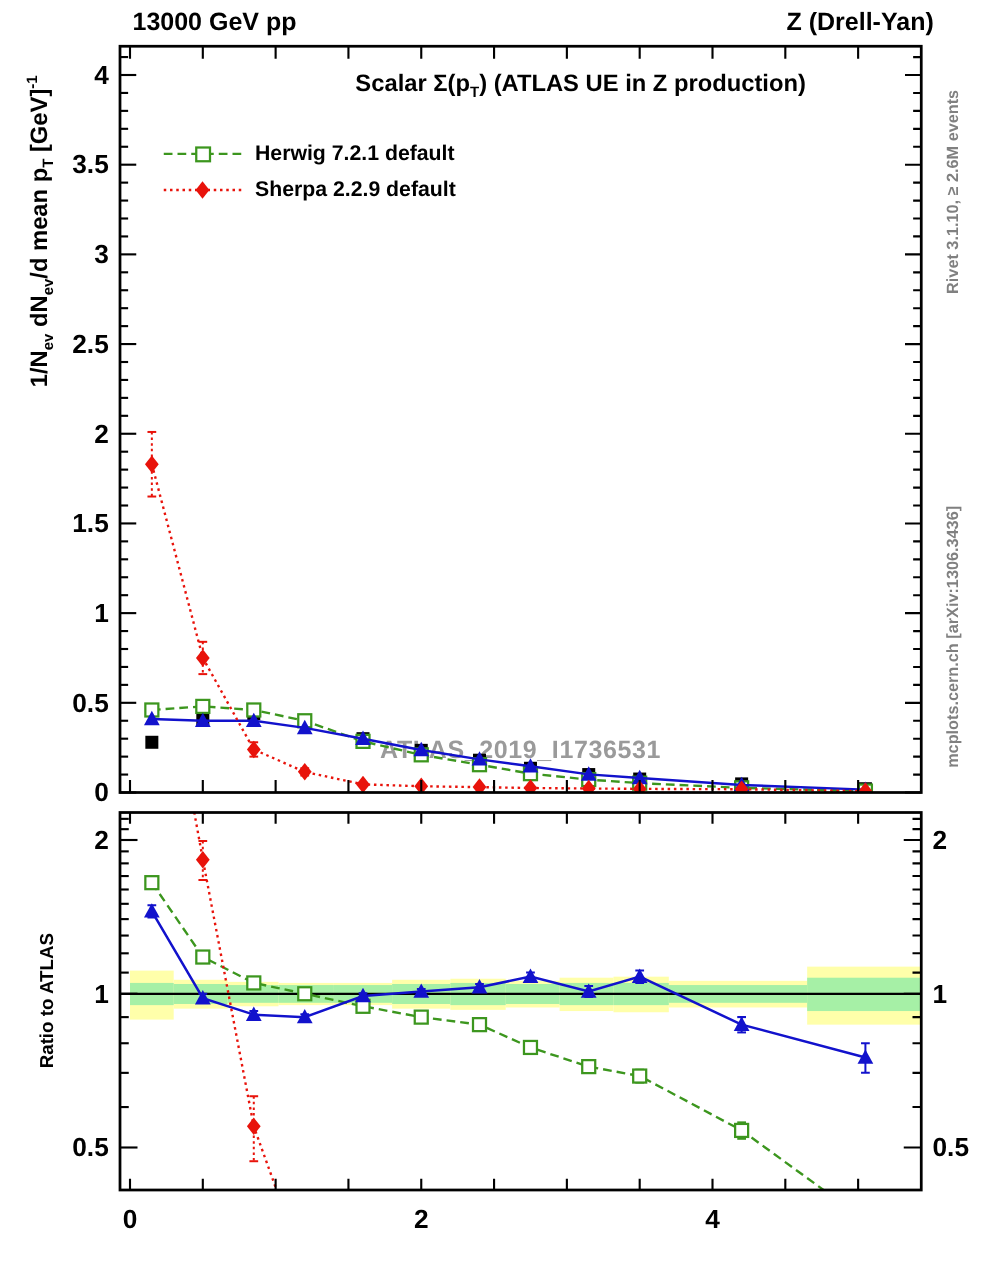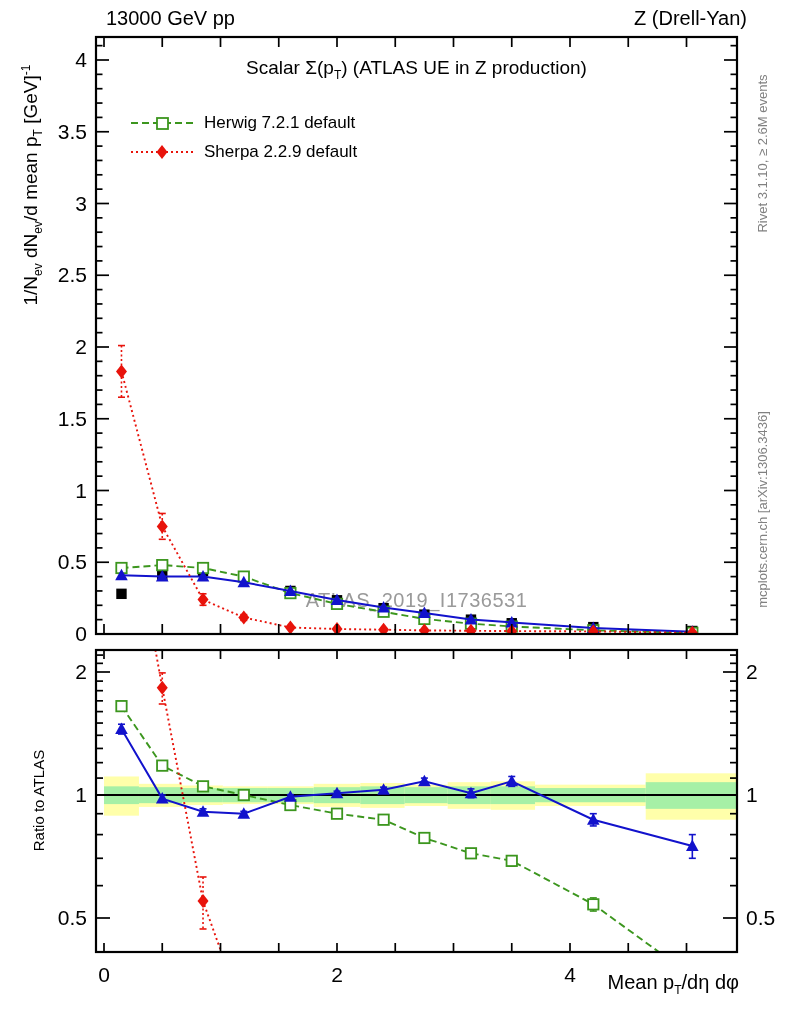--- a/index.html
+++ b/index.html
@@ -1,22 +1,22 @@
 <!DOCTYPE html>
 <html><head>
 <meta charset="utf-8">
 <style>
   html,body{margin:0;padding:0;background:#ffffff;}
   #page{position:relative;width:786px;height:1024px;background:#ffffff;overflow:hidden;
-        font-family:"Liberation Sans", sans-serif;color:#000;}
+        font-family:"Liberation Sans", sans-serif;color:#000;font-weight:bold;}
   .hdr{position:absolute;top:7px;font-size:20px;white-space:nowrap;}
   #hdr-left{left:106px;}
   #hdr-right{right:39px;}
   #plot-title{position:absolute;left:96px;width:641px;top:57px;text-align:center;
-              font-size:19px;white-space:nowrap;}
+              font-size:19px;white-space:nowrap;padding-left:48px;}
   sub.sm{font-size:12px;}
   sup.sm{font-size:12px;}
   #watermark{position:absolute;left:96px;width:641px;top:589px;text-align:center;
              font-size:20px;color:#9a9a9a;letter-spacing:0.5px;white-space:nowrap;}
   .rot{position:absolute;transform:rotate(-90deg);white-space:nowrap;text-align:center;}
   #ylabel-main{left:-133px;top:172px;width:330px;font-size:19px;}
   #ylabel-ratio{left:-32px;top:792px;width:140px;font-size:15px;}
   #side-top{left:630px;top:146px;width:264px;font-size:13px;color:#808080;}
   #side-bottom{left:630px;top:502px;width:264px;font-size:13px;color:#808080;}
   #xlabel{position:absolute;right:47px;top:971px;font-size:20px;white-space:nowrap;}
@@ -36,21 +36,20 @@
 
   <div id="plot-title"><span>Scalar Σ(p</span><sub class="sm">T</sub><span>) (ATLAS UE in Z production)</span></div>
 
   <div class="rot" id="ylabel-main"><span>1/N</span><sub class="sm">ev</sub><span> dN</span><sub class="sm">ev</sub><span>/d mean p</span><sub class="sm">T</sub><span> [GeV]</span><sup class="sm">-1</sup></div>
 
   <div class="rot" id="ylabel-ratio">Ratio to ATLAS</div>
 
   <div class="rot" id="side-top">Rivet 3.1.10, ≥ 2.6M events</div>
   <div class="rot" id="side-bottom">mcplots.cern.ch [arXiv:1306.3436]</div>
 
-  <div id="xlabel"><span>Mean p</span><sub class="sm">T</sub><span>/dη dφ</span></div>
 
   <div id="watermark">ATLAS_2019_I1736531</div>
 
   <svg id="chart-svg" width="786" height="1024">
       <defs>
         <clipPath id="clipM">
           <rect x="96" y="37" width="641" height="597"></rect>
         </clipPath>
         <clipPath id="clipR">
           <rect x="96" y="650" width="641" height="302"></rect>

